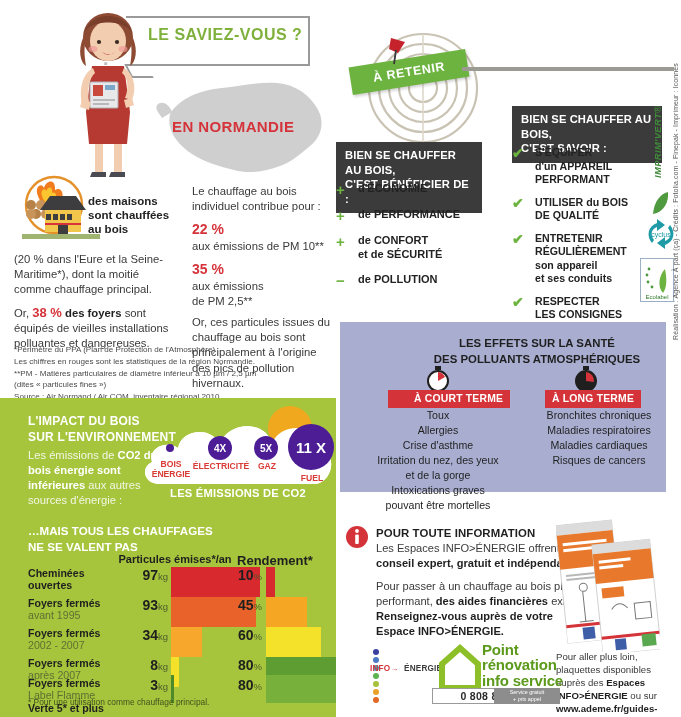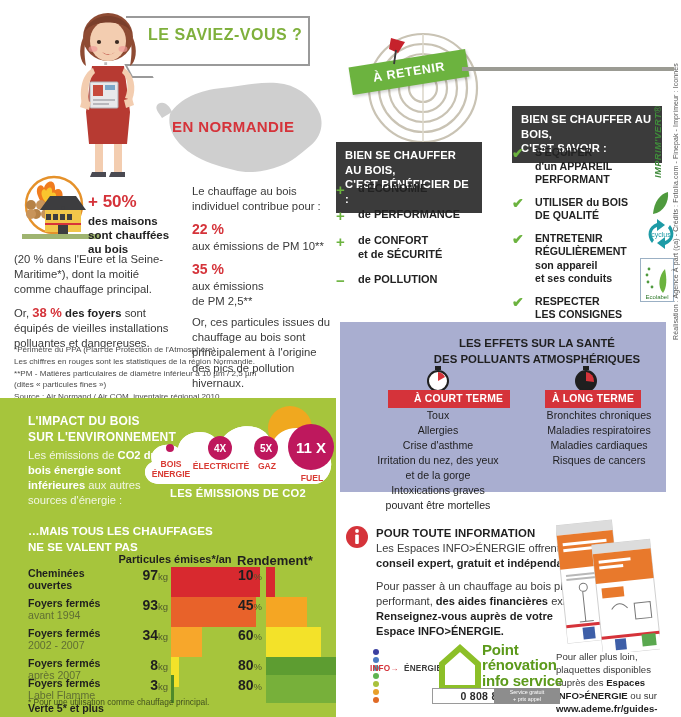--- a/index.html
+++ b/index.html
@@ -109,21 +109,21 @@
     left:672px; top:340px; transform:rotate(-90deg); transform-origin:left top;
     font-size:7px; color:#555; white-space:nowrap; letter-spacing:.1px;
   }
 
   
   #green-block { left:0px; top:398px; width:336px; height:319px; background:#a6c53c; }
   #env-title { left:28px; top:414px; width:160px; font-size:12px; font-weight:bold; color:#fff; line-height:1.3; letter-spacing:.2px; }
   #env-text { left:28px; top:448px; width:140px; font-size:11.2px; line-height:1.34; color:#f2f6e4; }
   #env-text b { color:#fff; }
   #cloud-wrap { left:140px; top:404px; }
-  .bub { position:absolute; border-radius:50%; background:#be185d; color:#fff; font-weight:bold; display:flex; align-items:center; justify-content:center; }
+  .bub { position:absolute; border-radius:50%; background:#4c1d95; color:#fff; font-weight:bold; display:flex; align-items:center; justify-content:center; }
   .cloud-cap { position:absolute; font-size:8.6px; font-weight:bold; color:#d93a33; text-align:center; line-height:1.15; }
   #co2-caption { left:140px; top:487px; width:196px; text-align:center; font-size:11.2px; font-weight:bold; color:#fff; letter-spacing:.2px; }
 
   
   #chart-title { left:28px; top:523px; width:200px; font-size:11.6px; font-weight:bold; color:#fff; line-height:1.35; }
   #hdr-part { left:112px; top:553px; width:126px; text-align:center; font-size:11px; font-weight:bold; color:#1f1f1f; }
   #hdr-rend { left:225px; top:553px; width:100px; text-align:center; font-size:13px; font-weight:bold; color:#1f1f1f; }
   .row { position:absolute; left:0; width:336px; height:30px; }
   .row-label { position:absolute; left:28px; width:96px; font-size:10.6px; font-weight:bold; color:#1f1f1f; line-height:1.16; }
   .row-label .dim { font-weight:normal; color:#5f6e33; }
@@ -220,21 +220,20 @@
   <rect x="39" y="42" width="5" height="6" fill="#3d3d3f"></rect>
   <rect x="46" y="42" width="5" height="6" fill="#3d3d3f"></rect>
   <rect x="53" y="42" width="5" height="6" fill="#3d3d3f"></rect>
   <rect x="31" y="51" width="36" height="2" fill="#d8333a"></rect>
   <rect x="44" y="53" width="10" height="10" fill="#3d3d3f"></rect>
   <circle cx="49" cy="36" r="2" fill="#3d3d3f"></circle>
   <rect x="8" y="62" width="78" height="5" fill="#9fb470"></rect>
 </svg>
 
 <div class="abs" id="pct50">
-  <div class="big">+ 50%</div>
   <div class="sub">
     <div>des maisons</div>
     <div>sont chauffées</div>
     <div>au bois</div>
   </div>
 </div>
 
 <div class="abs" id="left-para">
   <p>(20 % dans l'Eure et la Seine-Maritime*), dont la moitié comme chauffage principal.</p>
   <p><span>Or, </span><span class="hl">38 %</span><span class="b"> des foyers </span><span>sont équipés de vieilles installations polluantes et dangereuses.</span></p>
@@ -426,21 +425,21 @@
   </div>
   <div class="row-val"><span>97</span><small>kg</small></div>
   <div class="bar-em" style="width:89px;background:#d8292f;"></div>
   <div class="row-pct"><span>10</span><small>%</small></div>
   <div class="bar-rd" style="width:9px;background:#d8292f;"></div>
 </div>
 
 <div class="row" style="top:597px;">
   <div class="row-label">
     <div>Foyers fermés</div>
-    <div class="dim">avant 1994</div>
+    <div class="dim">avant 1995</div>
   </div>
   <div class="row-val"><span>93</span><small>kg</small></div>
   <div class="bar-em" style="width:85px;background:#e8622a;"></div>
   <div class="row-pct"><span>45</span><small>%</small></div>
   <div class="bar-rd" style="width:41px;background:#f5a623;"></div>
 </div>
 
 <div class="row" style="top:627px;">
   <div class="row-label">
     <div>Foyers fermés</div>

